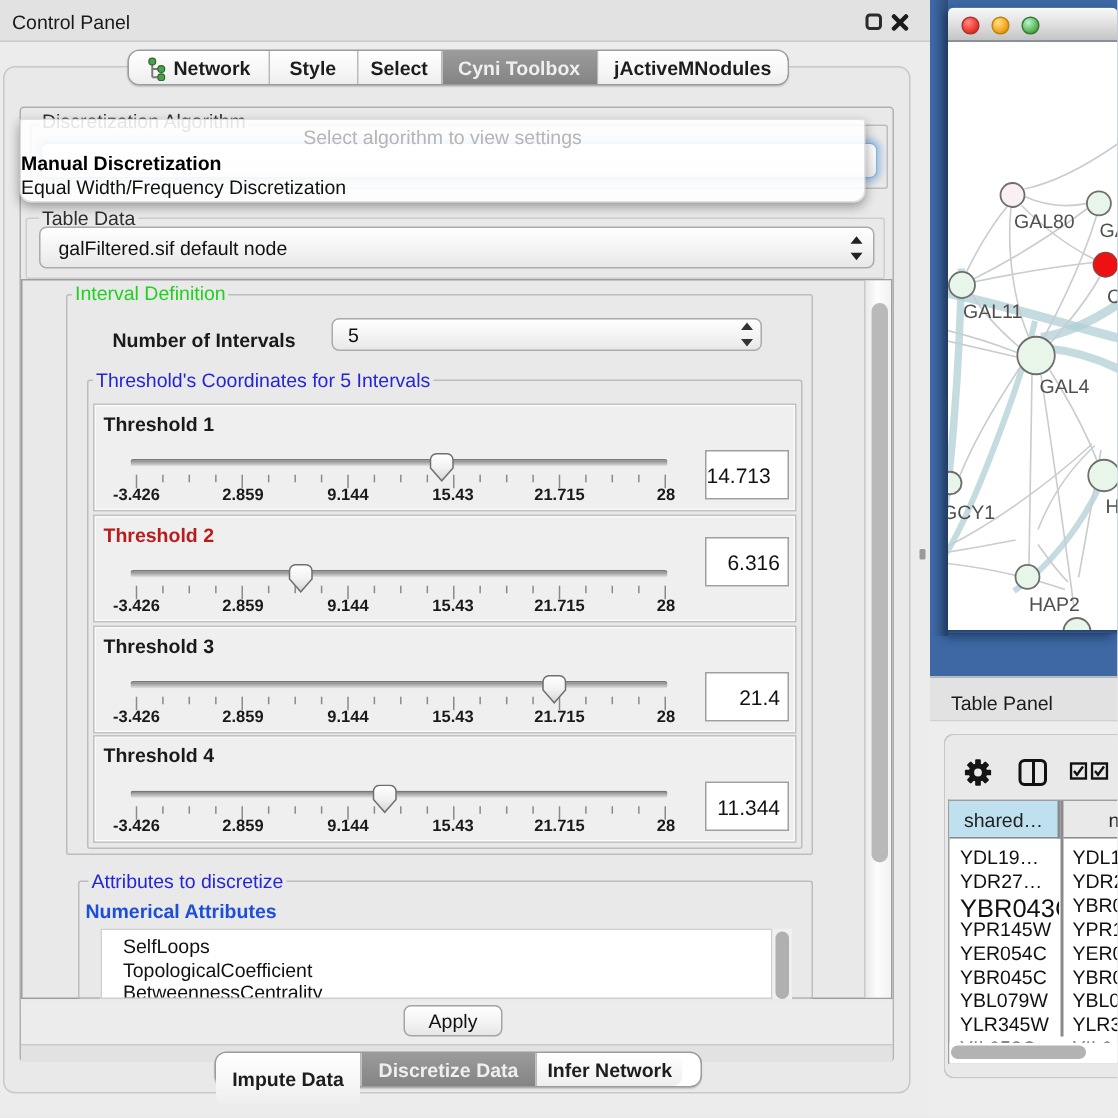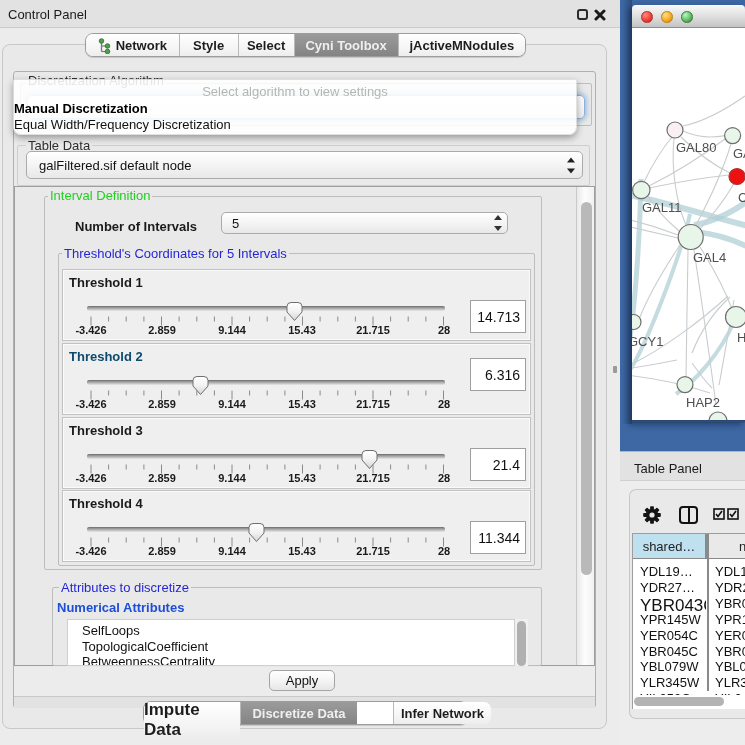--- a/index.html
+++ b/index.html
@@ -82,23 +82,23 @@
   </svg>
 <div class="abs" style="left:61px;top:324px;width:60px;text-align:center;font-size:11px;font-weight:bold;color:#1a1a1a;">-3.426</div>
 <div class="abs" style="left:132px;top:324px;width:60px;text-align:center;font-size:11px;font-weight:bold;color:#1a1a1a;">2.859</div>
 <div class="abs" style="left:202px;top:324px;width:60px;text-align:center;font-size:11px;font-weight:bold;color:#1a1a1a;">9.144</div>
 <div class="abs" style="left:272px;top:324px;width:60px;text-align:center;font-size:11px;font-weight:bold;color:#1a1a1a;">15.43</div>
 <div class="abs" style="left:343px;top:324px;width:60px;text-align:center;font-size:11px;font-weight:bold;color:#1a1a1a;">21.715</div>
 <div class="abs" style="left:414px;top:324px;width:60px;text-align:center;font-size:11px;font-weight:bold;color:#1a1a1a;">28</div>
 <svg class="abs" style="left:286.0px;top:302px;" width="17" height="20">
     <path d="M1,4.5 a4,4 0 0 1 4,-4 h7 a4,4 0 0 1 4,4 v5.5 l-7.5,8.5 l-7.5,-8.5 z" fill="url(#thumbg)" stroke="#6f6f6f" stroke-width="1"></path>
   </svg>
-<div class="abs" style="left:470px;top:300px;width:56px;height:33px;background:#fff;border:1px solid #9f9f9f;font-size:14px;color:#111;text-align:right;padding:8px 5px 0 0;">14.713</div>
+<div class="abs" style="left:470px;top:300px;width:56px;height:33px;background:#fff;border:1px solid #9f9f9f;font-size:14px;color:#111;text-align:left;padding:8px 5px 0 0;">14.713</div>
 <div class="abs" style="left:62px;top:343px;width:469px;height:72px;background:#efefef;border:1px solid #c2c2c2;box-shadow:inset 0 0 0 1px #fafafa;"></div>
-<div class="abs" style="left:69px;top:349px;font-size:13px;font-weight:bold;color:#0c4a6e;">Threshold 2</div>
+<div class="abs" style="left:69px;top:349px;font-size:13px;font-weight:bold;color:#b91c1c;">Threshold 2</div>
 <div class="abs" style="left:87px;top:380px;width:358px;height:5px;border-radius:2px;background:linear-gradient(180deg,#8b8b8b,#bdbdbd 55%,#e8e8e8);border-top:1px solid #787878;"></div>
 <svg class="abs" style="left:87px;top:390px;" width="360" height="12">
     <line x1="4.0" y1="0.5" x2="4.0" y2="9.5" stroke="#8a8a8a" stroke-width="1"></line>
     <line x1="21.6" y1="0.5" x2="21.6" y2="5.5" stroke="#8a8a8a" stroke-width="1"></line>
     <line x1="39.2" y1="0.5" x2="39.2" y2="5.5" stroke="#8a8a8a" stroke-width="1"></line>
     <line x1="56.9" y1="0.5" x2="56.9" y2="5.5" stroke="#8a8a8a" stroke-width="1"></line>
     <line x1="74.5" y1="0.5" x2="74.5" y2="9.5" stroke="#8a8a8a" stroke-width="1"></line>
     <line x1="92.1" y1="0.5" x2="92.1" y2="5.5" stroke="#8a8a8a" stroke-width="1"></line>
     <line x1="109.8" y1="0.5" x2="109.8" y2="5.5" stroke="#8a8a8a" stroke-width="1"></line>
     <line x1="127.4" y1="0.5" x2="127.4" y2="5.5" stroke="#8a8a8a" stroke-width="1"></line>
@@ -212,23 +212,23 @@
 <div class="abs" style="left:57px;top:600px;font-size:13px;font-weight:bold;color:#1d4ed8;">Numerical Attributes</div>
 <div class="abs" style="left:67px;top:619px;width:448px;height:47px;background:#fff;border:1px solid #cfcfcf;overflow:hidden;">
     <div style="font-size:13px;color:#111;padding:3px 0 0 14px;line-height:15.5px;">SelfLoops<br>TopologicalCoefficient<br>BetweennessCentrality</div>
   </div>
 <div class="abs" style="left:515px;top:619px;width:13px;height:47px;background:#f0f0f0;"></div>
 <div class="abs" style="left:517px;top:621px;width:9px;height:45px;background:#b0b0b0;border-radius:5px;"></div>
 <div class="abs" style="left:14px;top:667px;width:581px;height:29px;background:#ececec;"></div>
 <div class="abs" style="left:14px;top:696px;width:581px;height:12px;background:#e2e2e2;border-top:1px solid #c9c9c9;"></div>
 <div class="abs" style="left:269px;top:670px;width:66px;height:21px;background:linear-gradient(180deg,#ffffff,#f2f2f2 60%,#e6e6e6);border:1px solid #a4a4a4;border-radius:5px;font-size:13px;color:#111;display:flex;align-items:center;justify-content:center;">Apply</div>
 <div class="abs" style="left:143px;top:701px;width:325px;height:24px;border:1px solid #9c9c9c;border-radius:8px;background:#fff;box-shadow:0 1px 1px rgba(0,0,0,0.15);"></div>
-<div class="abs" style="left:144px;top:702px;width:96px;height:35px;background:linear-gradient(180deg,#ffffff,#f4f4f4 70%,#ededed);border-radius:7px 0 0 7px;color:#1d1d1d;font-size:17px;font-weight:bold;display:flex;align-items:center;justify-content:center;">Impute Data</div>
+<div class="abs" style="left:144px;top:702px;width:96px;height:35px;background:linear-gradient(180deg,#ffffff,#f4f4f4 70%,#ededed);border-radius:7px 0 0 7px;color:#1d1d1d;font-size:13px;font-weight:bold;display:flex;align-items:center;justify-content:center;">Impute Data</div>
 <div class="abs" style="left:240px;top:702px;width:117px;height:22px;background:linear-gradient(180deg,#9b9b9b,#848484);border-left:1px solid #b9b9b9;border-radius:0 0 0 0;color:#efefef;font-size:13px;font-weight:bold;display:flex;align-items:center;justify-content:center;">Discretize Data</div>
-<div class="abs" style="left:357px;top:702px;width:98px;height:22px;background:linear-gradient(180deg,#ffffff,#f4f4f4 70%,#ededed);border-left:1px solid #b9b9b9;border-radius:0 7px 7px 0;color:#1d1d1d;font-size:13px;font-weight:bold;display:flex;align-items:center;justify-content:center;margin-left:36px;">Infer Network</div>
+<div class="abs" style="left:357px;top:702px;width:98px;height:22px;background:linear-gradient(180deg,#ffffff,#f4f4f4 70%,#ededed);border-left:1px solid #b9b9b9;border-radius:0 7px 7px 0;color:#1d1d1d;font-size:13px;font-weight:bold;display:flex;align-items:center;justify-content:center;">Infer Network</div>
 <div class="abs" style="left:13px;top:79px;width:564px;height:56px;background:rgba(255,255,255,0.88);border-radius:2px 2px 8px 8px;box-shadow:0 3px 7px rgba(0,0,0,0.35);border:1px solid rgba(170,170,170,0.35);"></div>
 <div class="abs" style="left:13px;top:84px;width:564px;text-align:center;font-size:13px;color:#b5b5b5;">Select algorithm to view settings</div>
 <div class="abs" style="left:14px;top:101px;font-size:13px;font-weight:bold;color:#000;">Manual Discretization</div>
 <div class="abs" style="left:14px;top:117px;font-size:13px;color:#111;">Equal Width/Frequency Discretization</div>
 <div class="abs" style="left:613px;top:366px;width:4px;height:7px;background:#9a9a9a;border-radius:1px;"></div>
 <div class="abs" style="left:620px;top:0;width:125px;height:451px;background:#3d68a4;"></div>
 <div class="abs" style="left:622px;top:0;width:10px;height:424px;background:linear-gradient(90deg,rgba(20,35,60,0),rgba(20,35,60,0.38));"></div>
 <div class="abs" style="left:632px;top:5px;width:113px;height:417px;box-shadow:-3px 3px 6px rgba(10,25,50,0.45);"></div>
 <div class="abs" style="left:632px;top:5px;width:113px;height:23px;background:linear-gradient(180deg,#f7f7f7,#dcdcdc 55%,#c3c3c3);border-top:1px solid #fdfdfd;border-bottom:1px solid #8d8d8d;border-radius:4px 4px 0 0;"></div>
 <div class="abs" style="left:641px;top:11px;width:11.5px;height:11.5px;border-radius:50%;background:radial-gradient(circle at 35% 30%,#ff8a80,#ee3b2f 60%,#b71c1c);border:0.5px solid #a33;"></div>

